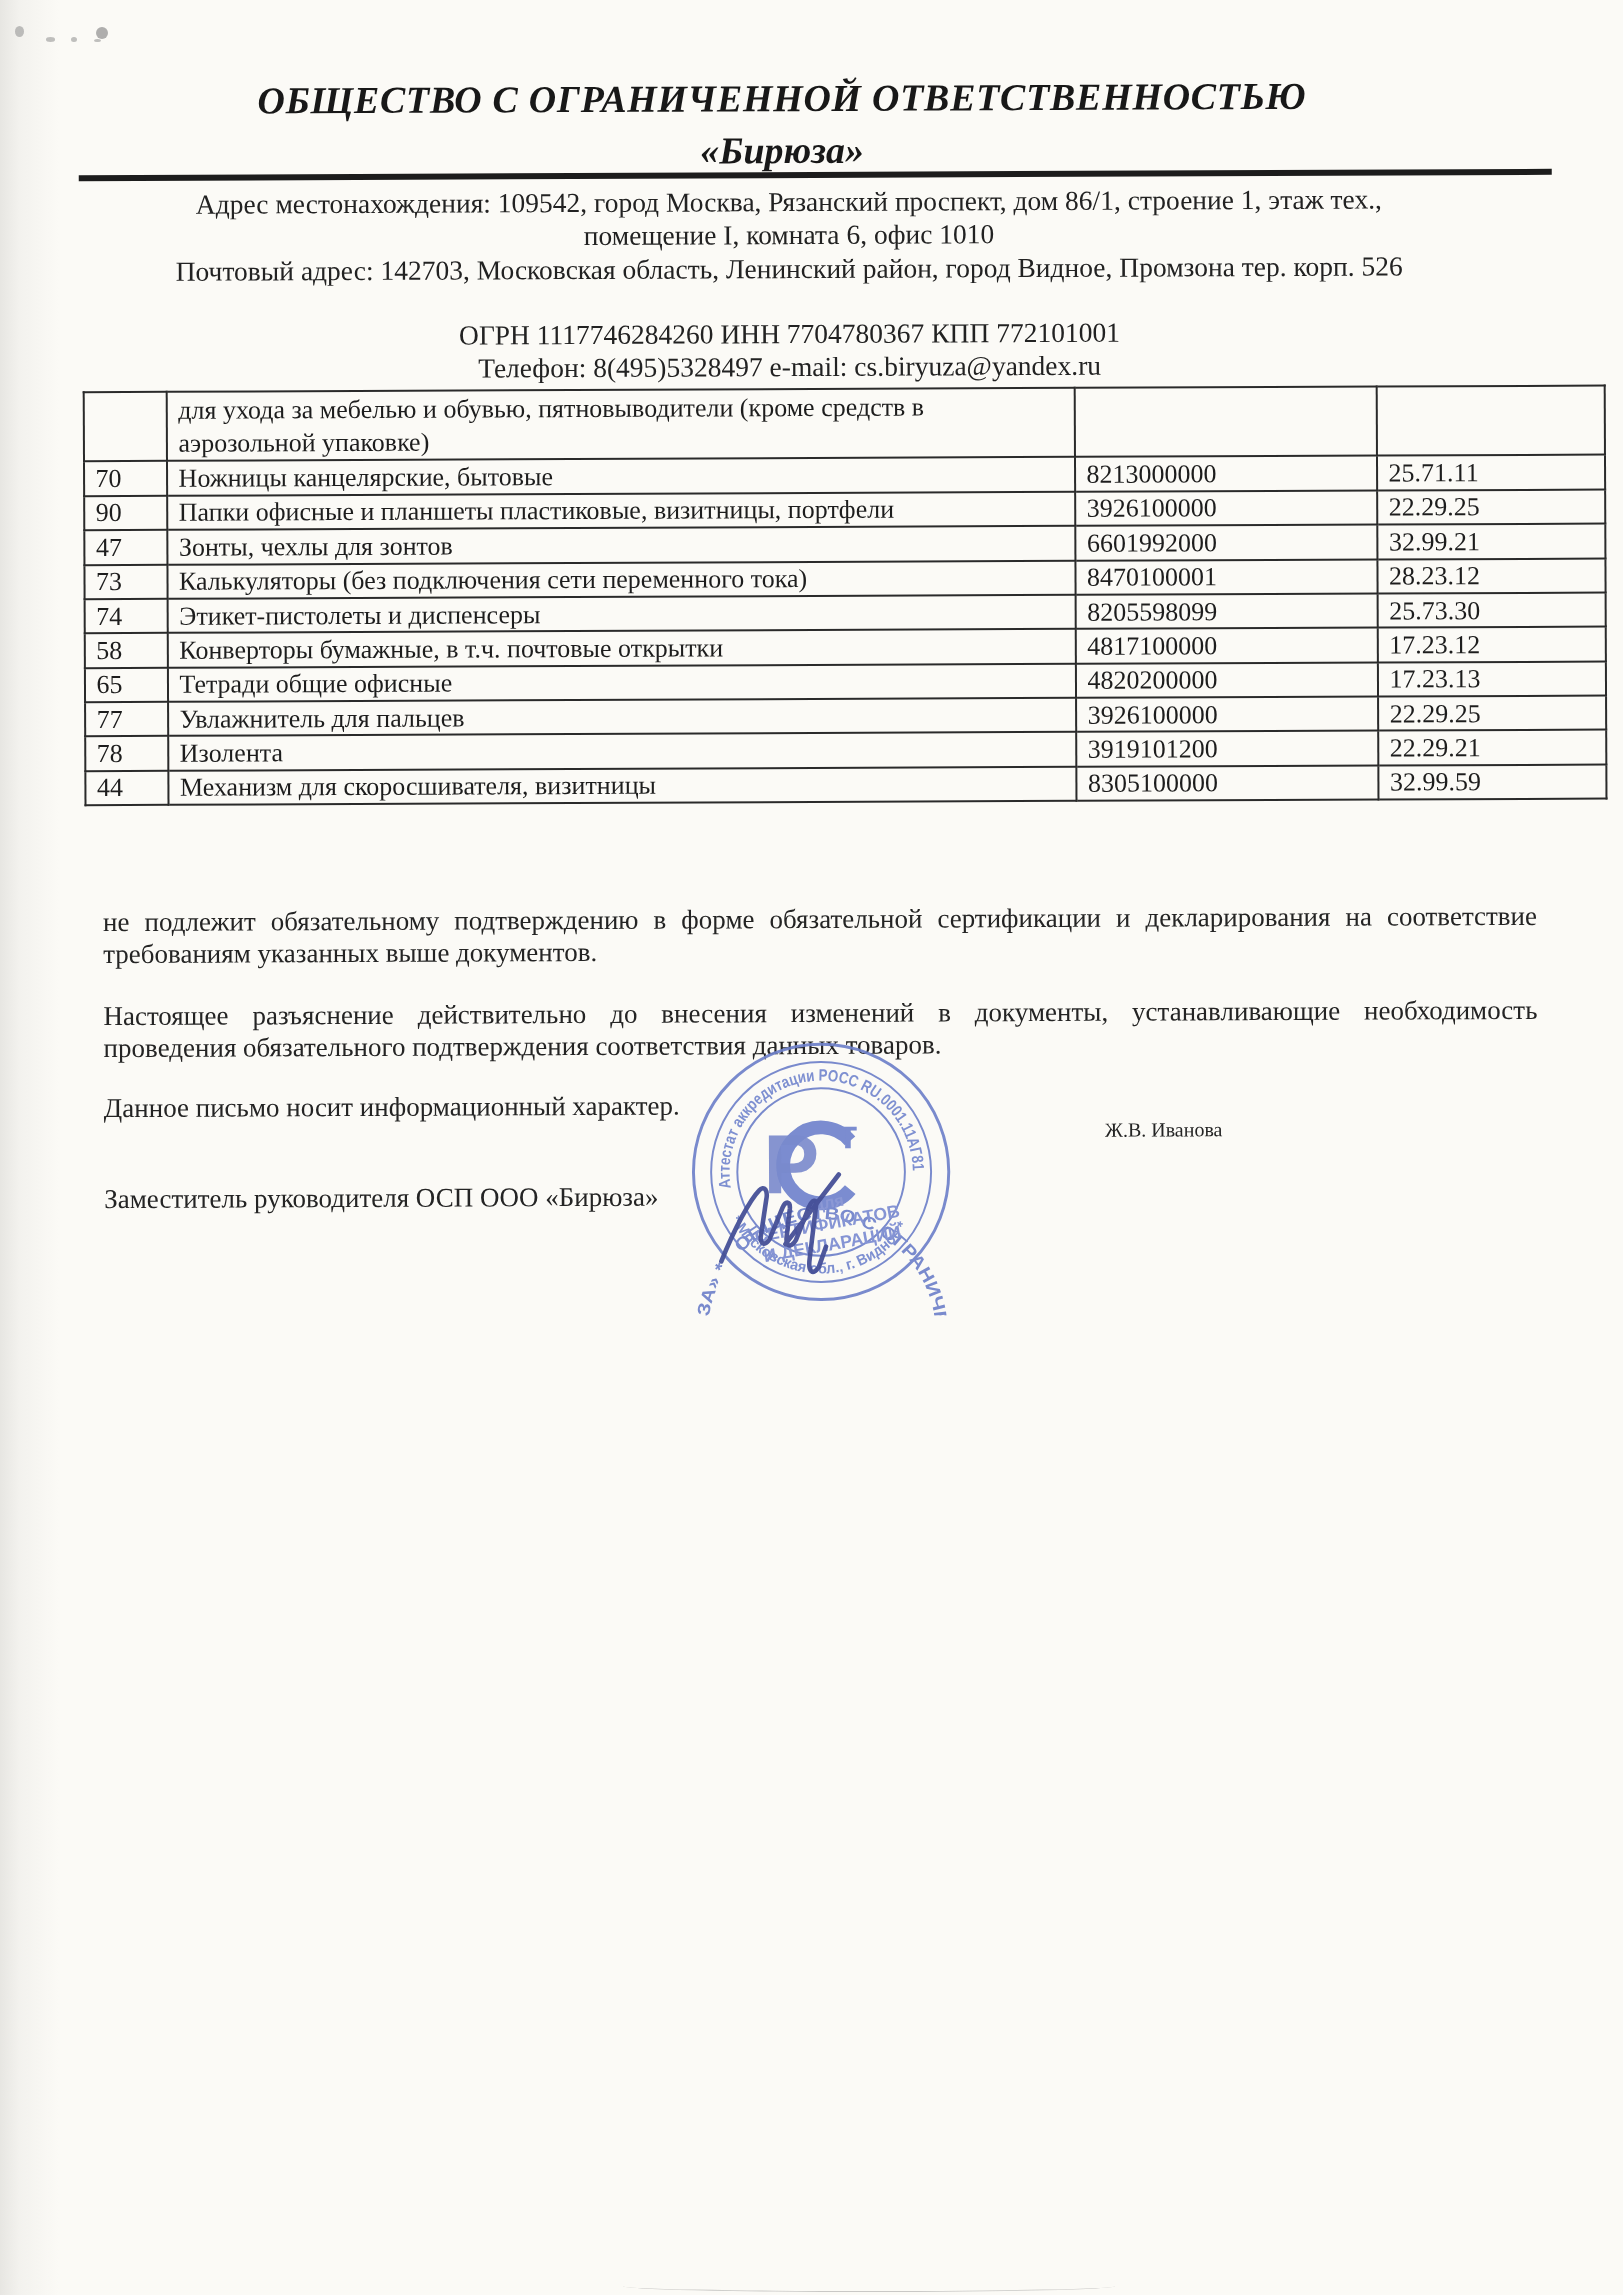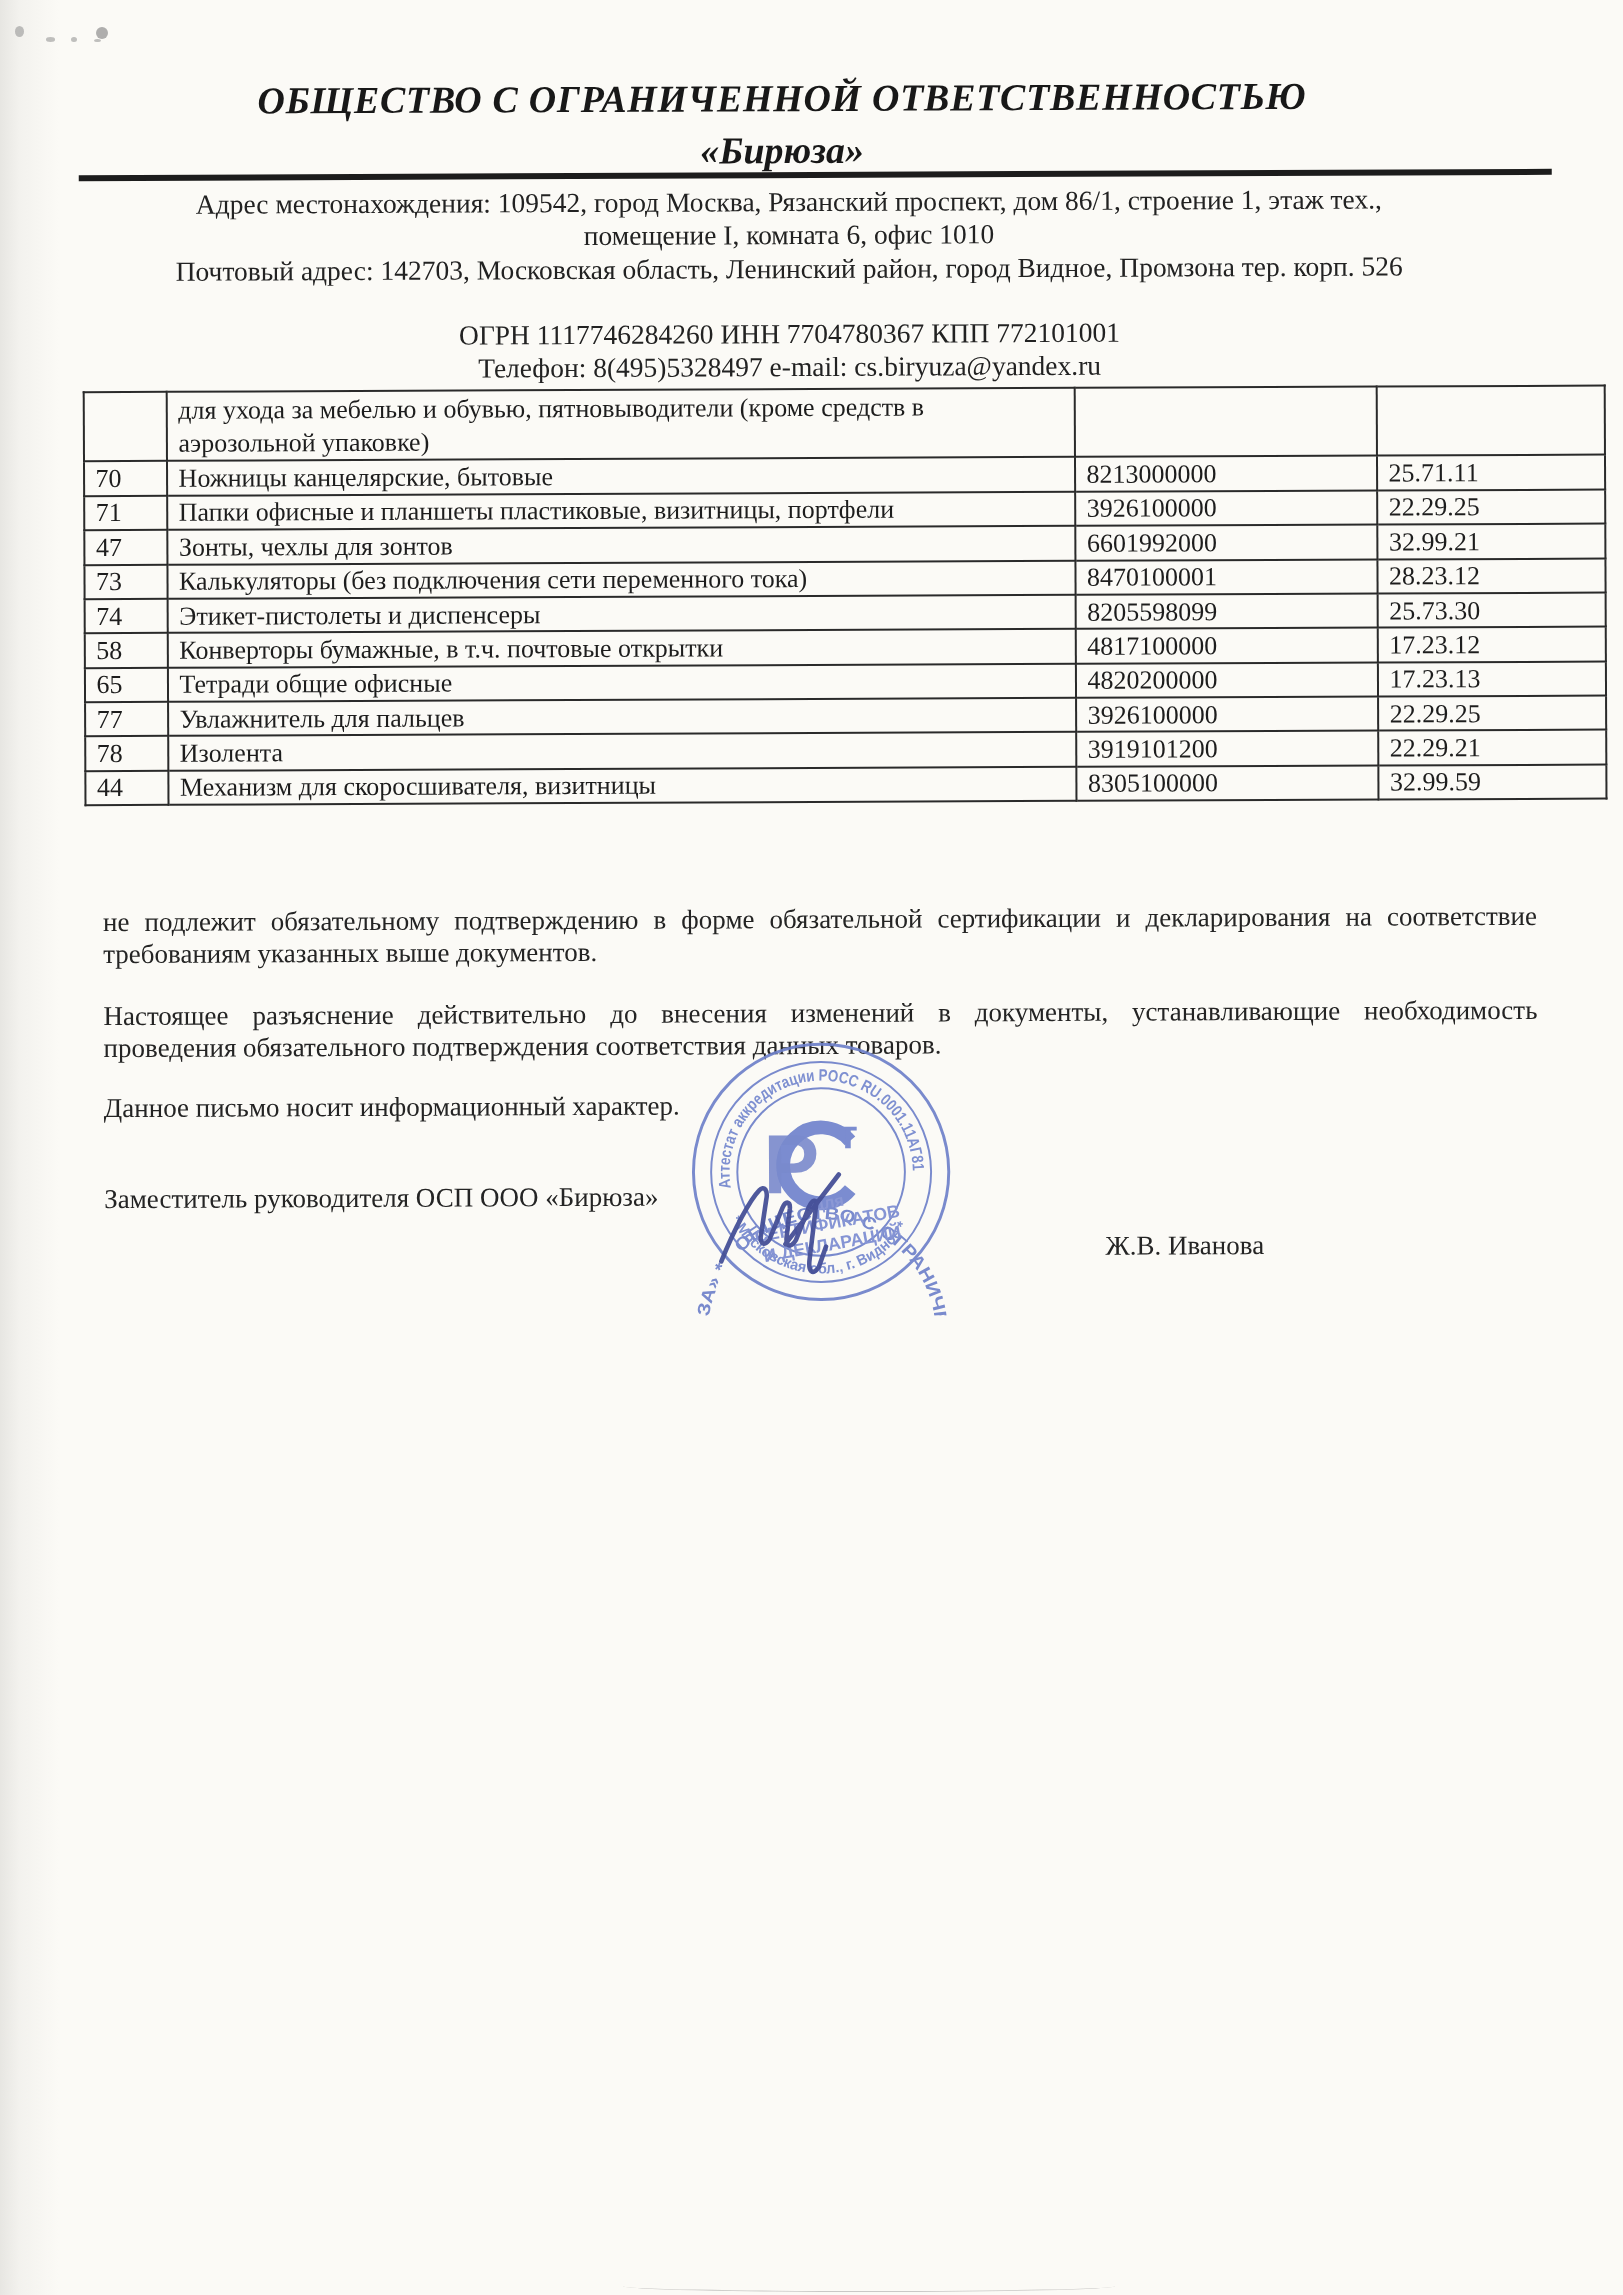--- a/index.html
+++ b/index.html
@@ -27,21 +27,21 @@
   td.c-num{width:60px;padding:0.7px 2.6px;}
   td.c-name{width:885px;text-align:left;}
   td.c-code{width:279px;padding-left:15.7px;}
   td.c-okpd{width:205px;padding-left:13px;}
   tr.r-head td{height:63px;line-height:33px;}
   tr.r-data td{height:29px;}
   .para{position:absolute;left:103px;width:1434px;font-size:27px;line-height:32px;color:#242424;}
   .just{text-align:justify;text-align-last:justify;}
   .p1l1{top:903px;} .p1l2{top:935px;} .p2l1{top:997px;} .p2l2{top:1029px;} .p3{top:1089px;}
   .sig-label{position:absolute;left:103px;top:1181px;font-size:27px;color:#242424;}
-  .sig-name{position:absolute;left:1104px;top:1232px;font-size:27px;color:#242424;}
+  .sig-name{position:absolute;left:1104px;top:1120px;font-size:20px;color:#242424;}
   .stamp-wrap{position:absolute;left:676px;top:1028px;width:288px;height:288px;}
   .stamp-text{font-family:"Liberation Sans","DejaVu Sans",sans-serif;font-weight:600;}
   .bottom-arc{position:absolute;left:623px;top:2280px;width:492px;height:10.5px;
     border-bottom:1.3px solid rgba(140,140,140,.45);border-radius:50%;}
 </style>
 </head>
 <body>
 
 <div class="page">
   <div class="scan-shade-left"></div>
@@ -71,21 +71,21 @@
           <td class="c-code"></td>
           <td class="c-okpd"></td>
         </tr>
         <tr class="r-data">
           <td class="c-num">70</td>
           <td class="c-name">Ножницы канцелярские, бытовые</td>
           <td class="c-code">8213000000</td>
           <td class="c-okpd">25.71.11</td>
         </tr>
         <tr class="r-data">
-          <td class="c-num">71</td>
+          <td class="c-num">90</td>
           <td class="c-name">Папки офисные и планшеты пластиковые, визитницы, портфели</td>
           <td class="c-code">3926100000</td>
           <td class="c-okpd">22.29.25</td>
         </tr>
         <tr class="r-data">
           <td class="c-num">47</td>
           <td class="c-name">Зонты, чехлы для зонтов</td>
           <td class="c-code">6601992000</td>
           <td class="c-okpd">32.99.21</td>
         </tr>

